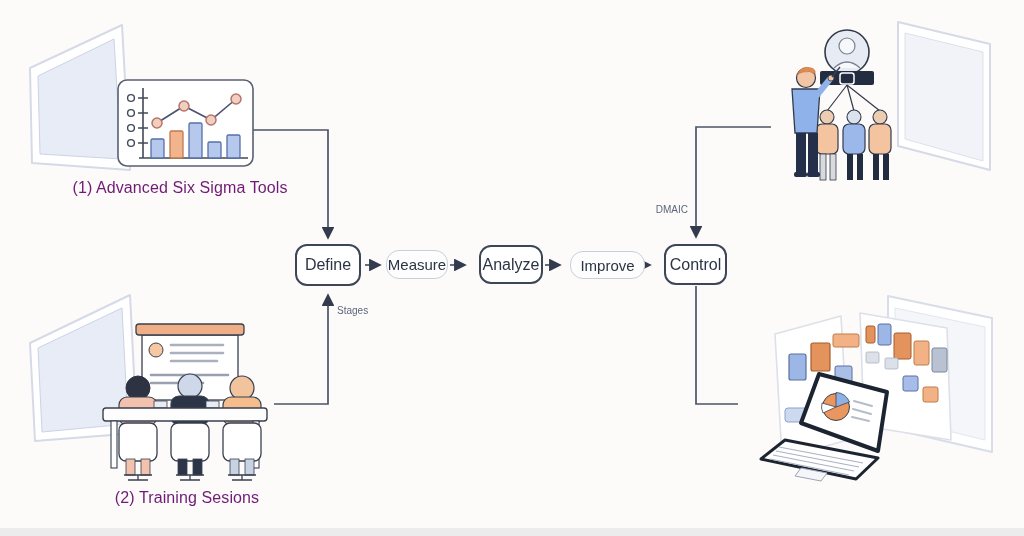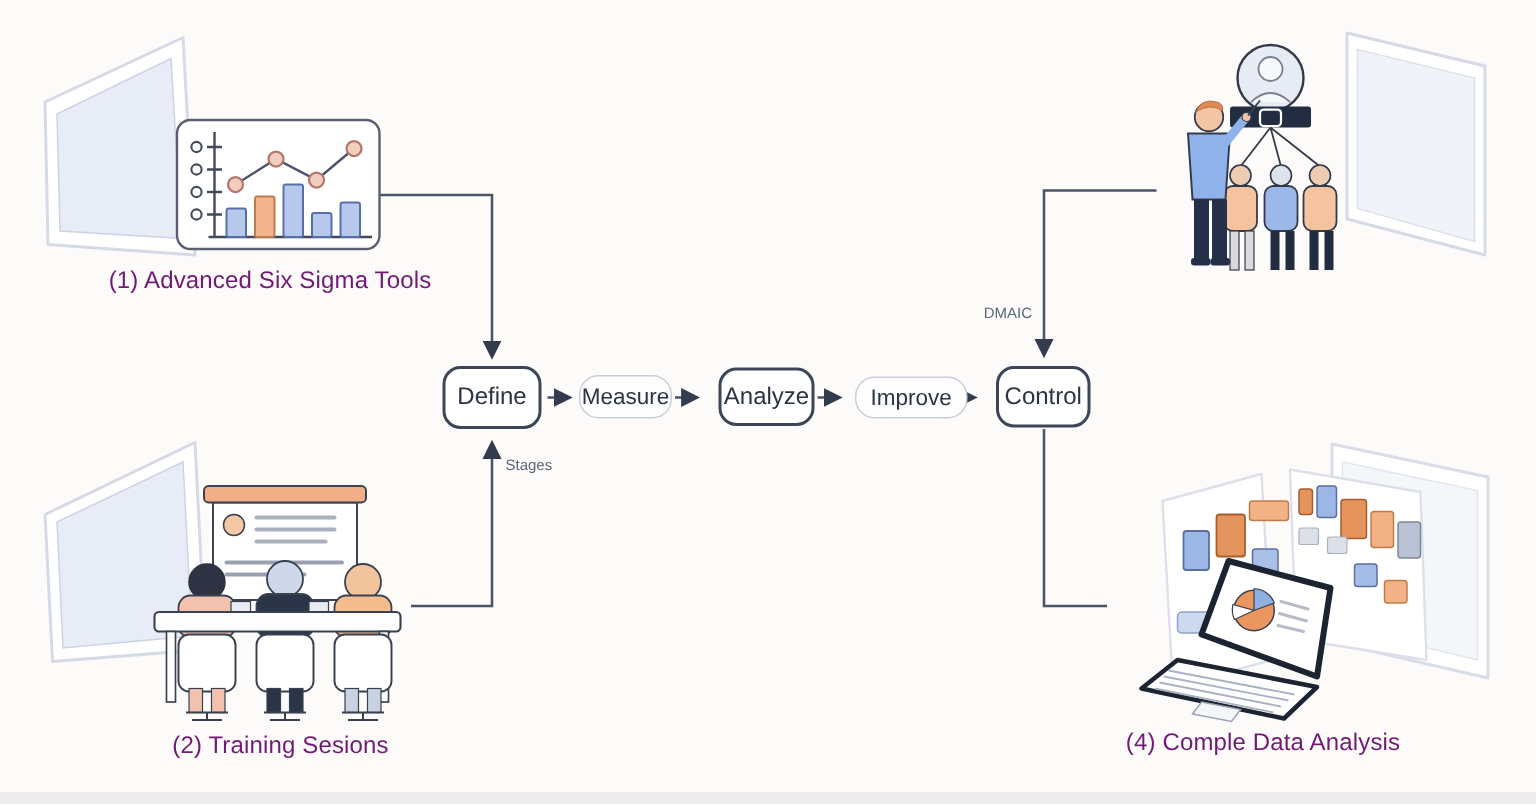--- a/index.html
+++ b/index.html
@@ -246,16 +246,15 @@
   </div>
   <div class="stage-box strong" style="left:664px;top:244px;width:63px;height:41px">
     <span>Control</span>
   </div>
 
   <div class="flow-note" style="left:640px;top:204px;width:48px;text-align:right">DMAIC</div>
   <div class="flow-note" style="left:337px;top:305px">Stages</div>
 
   <div class="caption" style="left:55px;top:179px;width:250px">(1) Advanced Six Sigma Tools</div>
   <div class="caption" style="left:62px;top:489px;width:250px">(2) Training Sesions</div>
-  <div class="caption" style="left:717px;top:487px;width:250px">(4) Comple Data Analysis</div>
 
   <div class="bottom-strip"></div>
 </div>
 
 </body></html>

